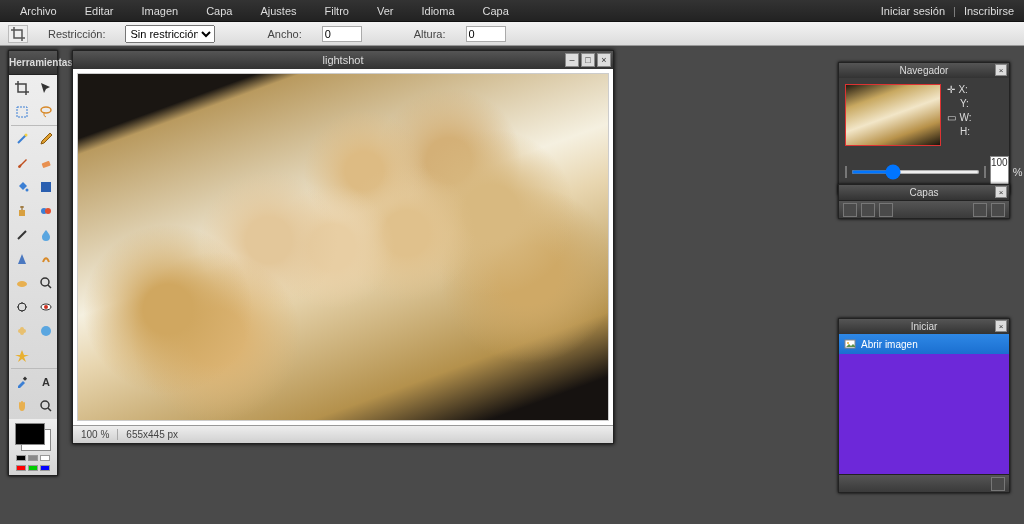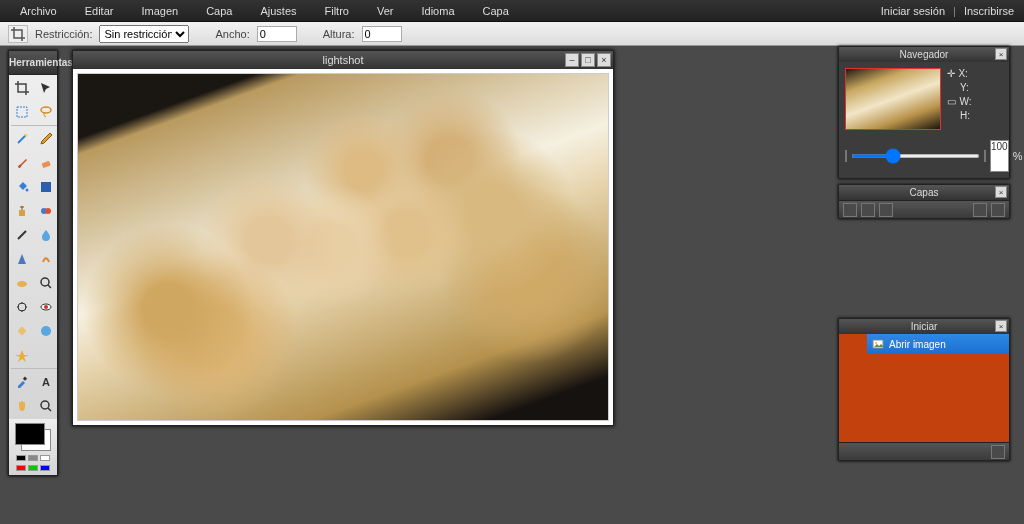--- a/index.html
+++ b/index.html
@@ -2,21 +2,21 @@
 <html><head>
 <meta charset="utf-8">
 <style>
 * { margin: 0; padding: 0; box-sizing: border-box; font-family: Arial, sans-serif; }
 body { background: #4a4a4a; width: 1024px; height: 524px; overflow: hidden; font-size: 11px; color: #ddd; }
 .menubar { background: linear-gradient(#333, #222); height: 22px; display: flex; align-items: center; padding: 0 6px; border-bottom: 1px solid #111; }
 .menubar .menu-item { color: #ddd; padding: 0 14px; cursor: pointer; font-size: 11px; }
 .menubar .spacer { flex: 1; }
 .menubar .auth { color: #ddd; font-size: 11px; padding: 0 4px; cursor: pointer; }
 .menubar .sep { color: #888; padding: 0 4px; }
-.optionsbar { background: linear-gradient(#f3f3f3,#dcdcdc); height: 24px; display: flex; align-items: center; padding: 0 8px; border-bottom: 1px solid #999; gap: 7px; color: #444; font-size: 11px; }
+.optionsbar { background: linear-gradient(#f3f3f3,#dcdcdc); height: 24px; display: flex; align-items: center; padding: 0 8px; border-bottom: 1px solid #999; gap: 20px; color: #444; font-size: 11px; }
 .optionsbar .icon-box { width: 20px; height: 18px; display: flex; align-items: center; justify-content: center; border: 1px solid #bbb; background: #eee; }
 .optionsbar select { font-size: 11px; height: 18px; width: 90px; }
 .optionsbar input[type=text] { width: 40px; height: 16px; font-size: 11px; border: 1px solid #aaa; padding: 0 2px; }
 .workspace { position: relative; height: calc(524px - 46px); }
 .toolbox { position: absolute; left: 8px; top: 4px; width: 50px; background: #3c3c3c; border: 1px solid #222; box-shadow: 0 0 3px #000; }
 .toolbox .title { background: linear-gradient(#555,#333); color: #ddd; font-size: 10px; text-align: center; padding: 6px 0; border-bottom: 1px solid #222; font-weight: bold; }
 .tool-grid { display: grid; grid-template-columns: 1fr 1fr; gap: 2px; padding: 2px; background: linear-gradient(#eee,#d5d5d5); }
 .tool { width: 22px; height: 22px; display: flex; align-items: center; justify-content: center; cursor: pointer; font-size: 14px; border-radius: 2px; }
 .tool-divider { grid-column: 1/3; height: 1px; background: #bbb; }
 .color-swatches { display: flex; flex-direction: column; align-items: center; padding: 4px; background: linear-gradient(#eee,#d5d5d5); gap: 4px; }
@@ -41,39 +41,39 @@
   linear-gradient(160deg, #1a1612 0%, #1a1612 12%, #b99a5f 15%, #f5f0e0 45%, #e8d6b0 55%, #b4914c 80%, #161210 92%);
   border: 1px solid #ccc;
 }
 .status-bar { display: flex; align-items: center; background: linear-gradient(#eee,#d0d0d0); border-top: 1px solid #999; height: 18px; font-size: 10px; color: #444; }
 .status-bar .zoom { padding: 0 8px; border-right: 1px solid #aaa; }
 .status-bar .dims { padding: 0 8px; }
 
 .panel { position: absolute; right: 14px; width: 172px; background: #3c3c3c; border: 1px solid #222; box-shadow: 0 0 3px #000; }
 .panel .p-title { background: linear-gradient(#555,#333); color: #ddd; font-size: 10px; text-align: center; padding: 2px 0; position: relative; }
 .panel .p-close { position: absolute; right: 2px; top: 1px; width: 12px; height: 12px; border: 1px solid #888; background: #ddd; font-size: 8px; display: flex; align-items: center; justify-content: center; color: #333; cursor: pointer; }
-.nav-panel { top: 0; margin-left: 40px; }
+.nav-panel { top: 16px; margin-left: 40px; }
 .nav-body { display: flex; padding: 6px; gap: 6px; }
 .nav-thumb { width: 96px; height: 62px; border: 1px solid #d33; background: linear-gradient(160deg,#221a10,#c8a860,#f2e6c8,#b8924a,#1a140c); }
 .nav-info { display: flex; flex-direction: column; gap: 3px; font-size: 10px; color: #ddd; }
 .nav-info .row { display: flex; align-items: center; gap: 3px; }
 .nav-slider { display: flex; align-items: center; padding: 4px 6px 6px; gap: 4px; }
 .nav-slider .btn { width: 12px; height: 12px; border: 1px solid #777; background: #555; cursor: pointer; }
 .nav-slider input[type=range] { flex: 1; height: 4px; }
 .nav-slider .zoom-val { width: 32px; height: 32px; background: #fff; color: #333; font-size: 10px; text-align: center; border: 1px solid #888; }
 .layers-panel { top: 138px; }
 .layers-body { height: 96px; background: #444; }
 .layer-row { display: flex; align-items: center; background: linear-gradient(#2e88e6,#1b6fd0); height: 20px; padding: 0 4px; gap: 4px; color: #fff; font-size: 10px; }
 .layer-thumb { width: 20px; height: 14px; background: linear-gradient(160deg,#c8a860,#f2e6c8); border: 1px solid #888; }
 .layer-lock { margin-left: auto; font-size: 10px; }
 .panel-footer { display: flex; align-items: center; background: linear-gradient(#555,#3a3a3a); height: 18px; padding: 0 4px; gap: 4px; border-top: 1px solid #222; }
 .panel-footer .fbtn { width: 14px; height: 14px; border: 1px solid #777; background: #4a4a4a; cursor: pointer; }
 .panel-footer .fspacer { flex: 1; }
 .history-panel { top: 272px; }
-.history-body { height: 108px; background: #c2410c; padding-left: 28px; }
+.history-body { height: 140px; background: #6d28d9; }
 .history-row { display: flex; align-items: center; background: linear-gradient(#2e88e6,#1b6fd0); height: 20px; padding: 0 4px; gap: 4px; color: #fff; font-size: 10px; }
 .history-icon { width: 14px; height: 14px; display: flex; align-items: center; justify-content: center; }
 svg { display: block; }
 </style>
 </head>
 <body>
 
 <div class="menubar">
   <span class="menu-item">Archivo</span>
   <span class="menu-item">Editar</span>
@@ -284,20 +284,24 @@
     <div class="win-title">
       <span>lightshot</span>
       <div class="win-controls">
         <div class="win-btn">–</div>
         <div class="win-btn">□</div>
         <div class="win-btn">×</div>
       </div>
     </div>
     <div class="canvas-body">
       <div class="canvas-image"></div>
+    </div>
+    <div class="status-bar">
+      <span class="zoom">100 %</span>
+      <span class="dims">655x445 px</span>
     </div>
   </div>
 
   <div class="panel nav-panel">
     <div class="p-title">
       <span>Navegador</span>
       <div class="p-close">×</div>
     </div>
     <div class="nav-body">
       <div class="nav-thumb"></div>

